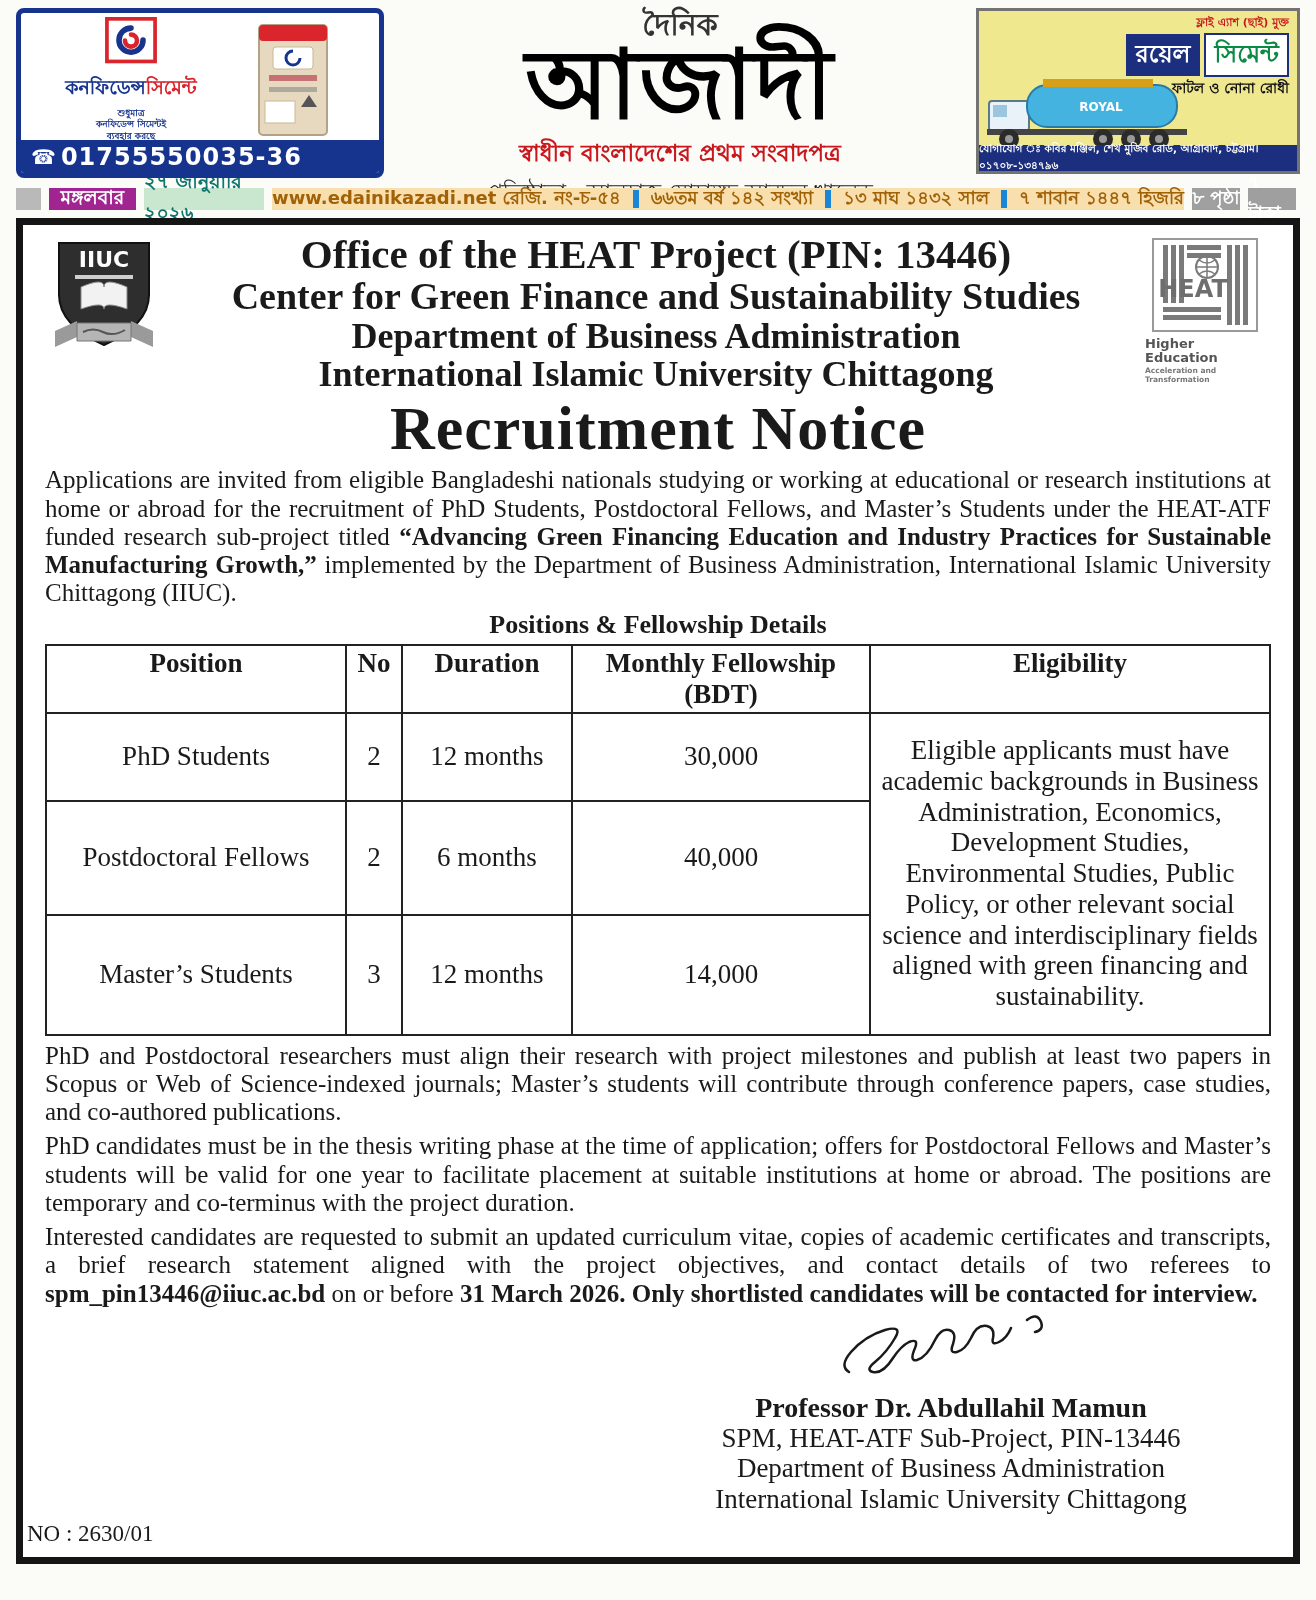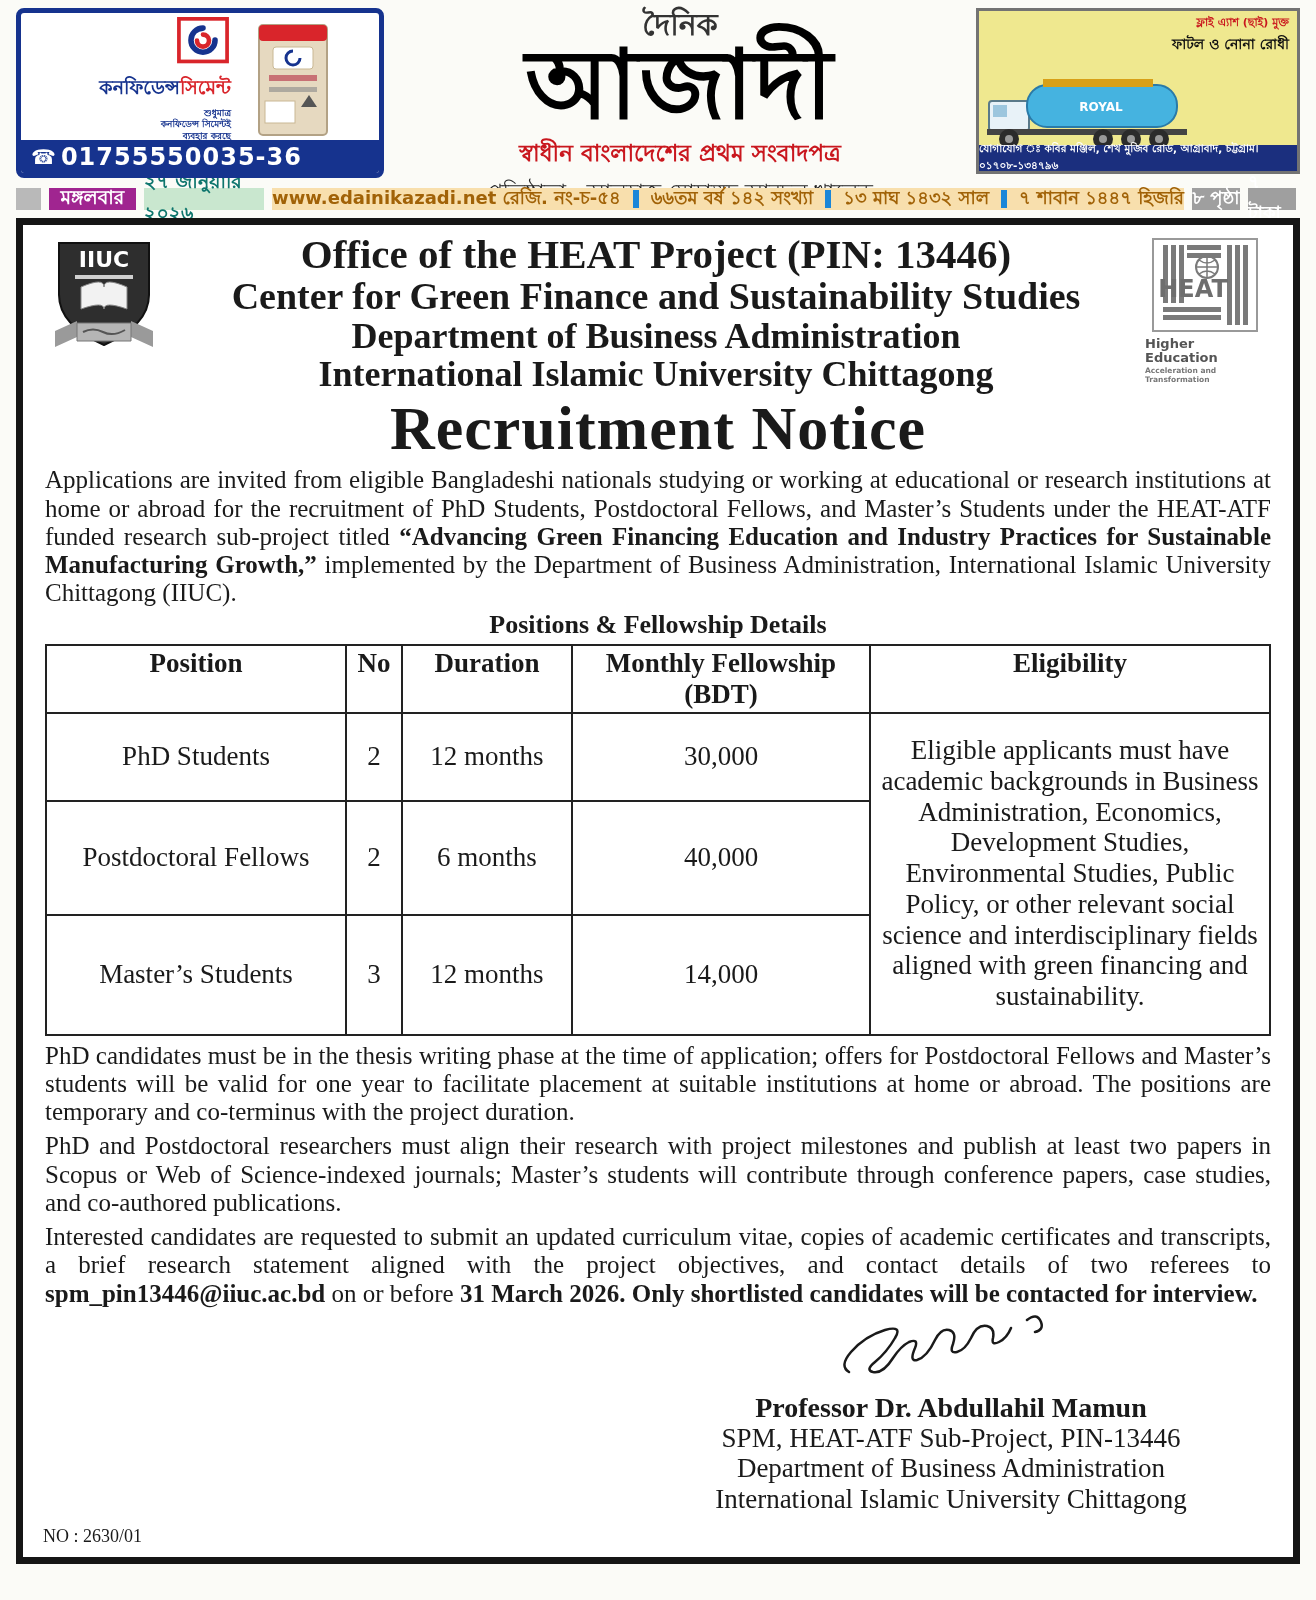--- a/index.html
+++ b/index.html
@@ -7,21 +7,21 @@
               font-family:"Liberation Serif", serif; color:#1a1a1a; }
   .page { width:1316px; height:1600px; position:relative; }
 
   
   .top { display:flex; align-items:flex-start; padding:8px 16px 0 16px; height:184px; }
 
   
   .ad-left { width:368px; height:170px; border:5px solid #16338e; border-radius:8px;
              background:#fff; position:relative; overflow:hidden; flex:none; }
   .ad-left-body { display:flex; height:128px; padding:4px 6px 0 10px; }
-  .ad-left-txt { width:200px; text-align:right; font-family:"DejaVu Sans",sans-serif; }
+  .ad-left-txt { width:200px; text-align:center; font-family:"DejaVu Sans",sans-serif; }
   .conf-logo { margin:0 auto; width:56px; height:50px; }
   .conf-brand { font-size:19px; font-weight:bold; margin-top:2px; white-space:nowrap; }
   .conf-brand .b1 { color:#16338e; } .conf-brand .b2 { color:#d9252b; }
   .conf-small { font-size:9px; font-weight:bold; color:#16338e; line-height:1.25; margin-top:3px; }
   .conf-grade { font-size:14px; font-weight:bold; color:#d9252b; margin-top:2px; }
   .bag { margin:4px 8px 0 18px; width:88px; height:118px; }
   .ad-left-bar { position:absolute; left:0; right:0; bottom:0; height:33px; background:#16338e;
                  color:#fff; font-family:"DejaVu Sans",sans-serif; font-weight:bold;
                  font-size:24px; display:flex; align-items:center; padding-left:10px; letter-spacing:1px; }
   .ad-left-bar .ph { font-size:20px; margin-right:4px; }
@@ -81,21 +81,21 @@
   table.pos th, table.pos td { border:2px solid #222; }
   table.pos th { font-size:27px; font-weight:bold; padding:2px 6px; text-align:center; vertical-align:top; }
   table.pos td { font-size:27px; text-align:center; vertical-align:middle; padding:2px 6px; }
   td.elig { text-align:left; vertical-align:top; font-size:26px; line-height:1.14; padding:4px 8px; }
   .c-pos { width:300px; } .c-no { width:56px; } .c-dur { width:170px; } .c-fel { width:298px; }
   .r1 { height:88px; } .r2 { height:114px; } .r3 { height:120px; }
 
   .sig { width:640px; margin-left:auto; margin-top:2px; text-align:center; line-height:1.12; }
   .sig-name { font-size:28px; font-weight:bold; }
   .sig-line { font-size:27px; }
-  .refno { position:absolute; left:20px; bottom:10px; font-size:18px; }
+  .refno { position:absolute; left:4px; bottom:10px; font-size:23px; }
 </style>
 </head>
 <body>
 
 <div class="page">
 
   <div class="top">
 
     <div class="ad-left">
       <div class="ad-left-body">
@@ -132,20 +132,24 @@
 
     <div class="masthead">
       <div class="mh-daily">দৈনিক</div>
       <div class="mh-title">আজাদী</div>
       <div class="mh-tag">স্বাধীন বাংলাদেশের প্রথম সংবাদপত্র</div>
       <div class="mh-founder">প্রতিষ্ঠাতা : আলহাজ্ব মোহাম্মদ আবদুল খালেক</div>
     </div>
 
     <div class="ad-right">
       <div class="ar-top">ফ্লাই এ্যাশ (ছাই) মুক্ত</div>
+      <div class="ar-brandrow">
+        <span class="ar-royal">রয়েল</span>
+        <span class="ar-cem">সিমেন্ট</span>
+      </div>
       <div class="ar-tag">ফাটল ও নোনা রোধী</div>
       <svg class="ar-truck" width="230" height="84" viewBox="0 0 230 84">
         <rect x="6" y="34" width="40" height="30" rx="3" fill="#e8f2f8" stroke="#5a7a8a" stroke-width="2"></rect>
         <rect x="10" y="38" width="14" height="12" fill="#9cc6de"></rect>
         <rect x="44" y="18" width="150" height="42" rx="20" fill="#45b3e0" stroke="#2a7aa8" stroke-width="2"></rect>
         <rect x="60" y="12" width="110" height="8" fill="#d8a018"></rect>
         <text x="118" y="44" font-family="DejaVu Sans, sans-serif" font-size="12" font-weight="bold" fill="#fff" text-anchor="middle">ROYAL</text>
         <rect x="4" y="62" width="200" height="6" fill="#444"></rect>
         <circle cx="26" cy="72" r="10" fill="#2b2b2b"></circle>
           <circle cx="26" cy="72" r="4" fill="#999"></circle>
@@ -254,22 +258,22 @@
       </tr>
       <tr class="r3">
         <td>Master’s Students</td>
         <td>3</td>
         <td>12 months</td>
         <td>14,000</td>
       </tr>
     </tbody>
       </table>
 
+    <div class="para">PhD and Postdoctoral researchers must align their research with project milestones and publish at least two papers in Scopus or Web of Science-indexed journals; Master’s students will contribute through conference papers, case studies, and co-authored publications.</div>
     <div class="para">PhD candidates must be in the thesis writing phase at the time of application; offers for Postdoctoral Fellows and Master’s students will be valid for one year to facilitate placement at suitable institutions at home or abroad. The positions are temporary and co-terminus with the project duration.</div>
-    <div class="para">PhD and Postdoctoral researchers must align their research with project milestones and publish at least two papers in Scopus or Web of Science-indexed journals; Master’s students will contribute through conference papers, case studies, and co-authored publications.</div>
     <div class="para"><span>Interested candidates are requested to submit an updated curriculum vitae, copies of academic certificates and transcripts, a brief research statement aligned with the project objectives, and contact details of two referees to </span><b>spm_pin13446@iiuc.ac.bd</b><span> on or before </span><b>31 March 2026.</b> <b>Only shortlisted candidates will be contacted for interview.</b></div>
 
     <div class="sig">
       <svg width="240" height="78" viewBox="0 0 240 78">
         <path d="M18 62 q-10 -6 2 -20 q14 -16 34 -22 q18 -5 10 8 q-8 14 -20 24 q-10 8 -2 10 q10 2 20 -14 q8 -12 16 -16 q10 -4 6 6 q-6 14 2 12 q10 -3 18 -20 q6 -12 14 -10 q8 2 4 14 q-4 10 4 8 q8 -2 14 -14 q6 -14 16 -12 q8 2 6 12 q-2 8 6 4 q8 -4 12 -14 M196 10 q10 -8 14 2 q3 8 -6 10" fill="none" stroke="#1a1a1a" stroke-width="2.5" stroke-linecap="round"></path>
       </svg>
       <div class="sig-name">Professor Dr. Abdullahil Mamun</div>
       <div class="sig-line">SPM, HEAT-ATF Sub-Project, PIN-13446</div>
       <div class="sig-line">Department of Business Administration</div>
       <div class="sig-line">International Islamic University Chittagong</div>

